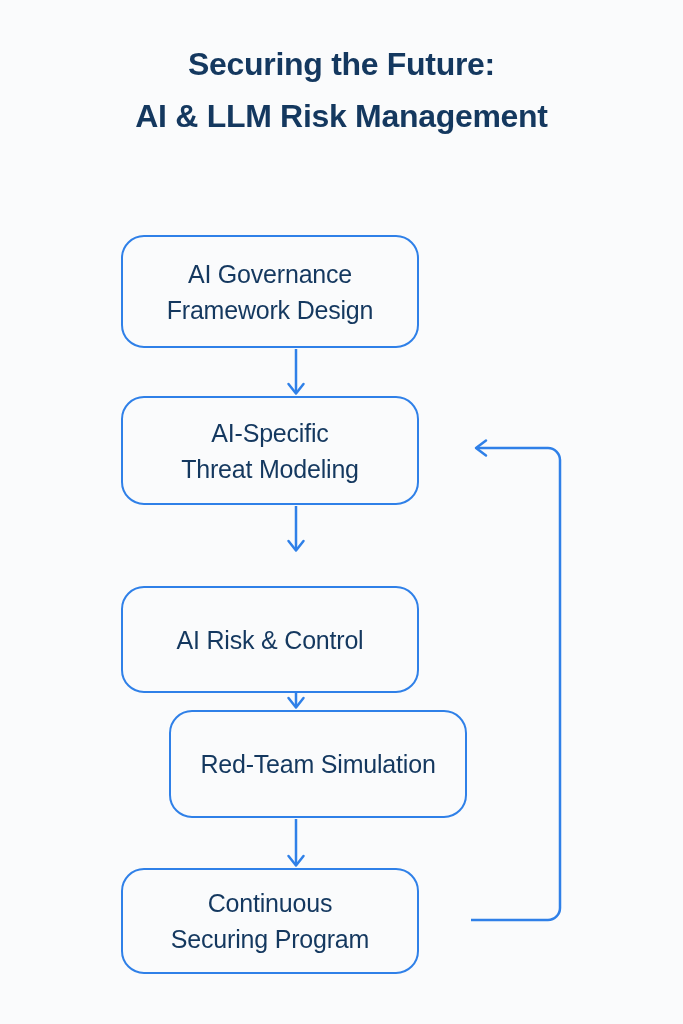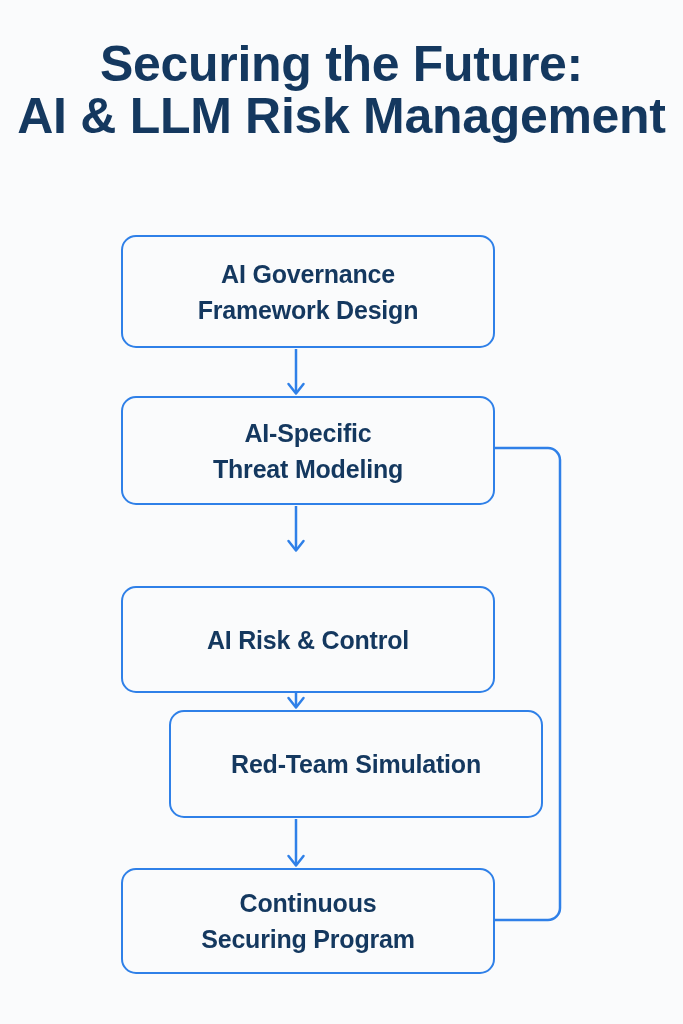--- a/index.html
+++ b/index.html
@@ -22,46 +22,46 @@
   }
 
   
   .title-block {
     position: absolute;
     left: 0;
     top: 38px;
     width: 683px;
     text-align: center;
     color: #14385f;
-    font-size: 50px;
+    font-size: 32px;
     font-weight: bold;
     line-height: 52px;
     letter-spacing: -0.3px;
   }
   .title-line {
     display: block;
     white-space: nowrap;
   }
 
   
   .stage-box {
     position: absolute;
     left: 121px;
-    width: 374px;
+    width: 298px;
     box-sizing: border-box;
     border: 2.5px solid #2f80e8;
-    border-radius: 15px;
+    border-radius: 23px;
     background: #fafbfc;
     display: flex;
     flex-direction: column;
     align-items: center;
     justify-content: center;
     color: #14385f;
     font-size: 25px;
-    font-weight: bold;
+    font-weight: normal;
     line-height: 36px;
     text-align: center;
     letter-spacing: -0.2px;
   }
   .stage-box .line {
     display: block;
     white-space: nowrap;
   }
 
   #stage-1 { top: 235px; height: 113px; }

